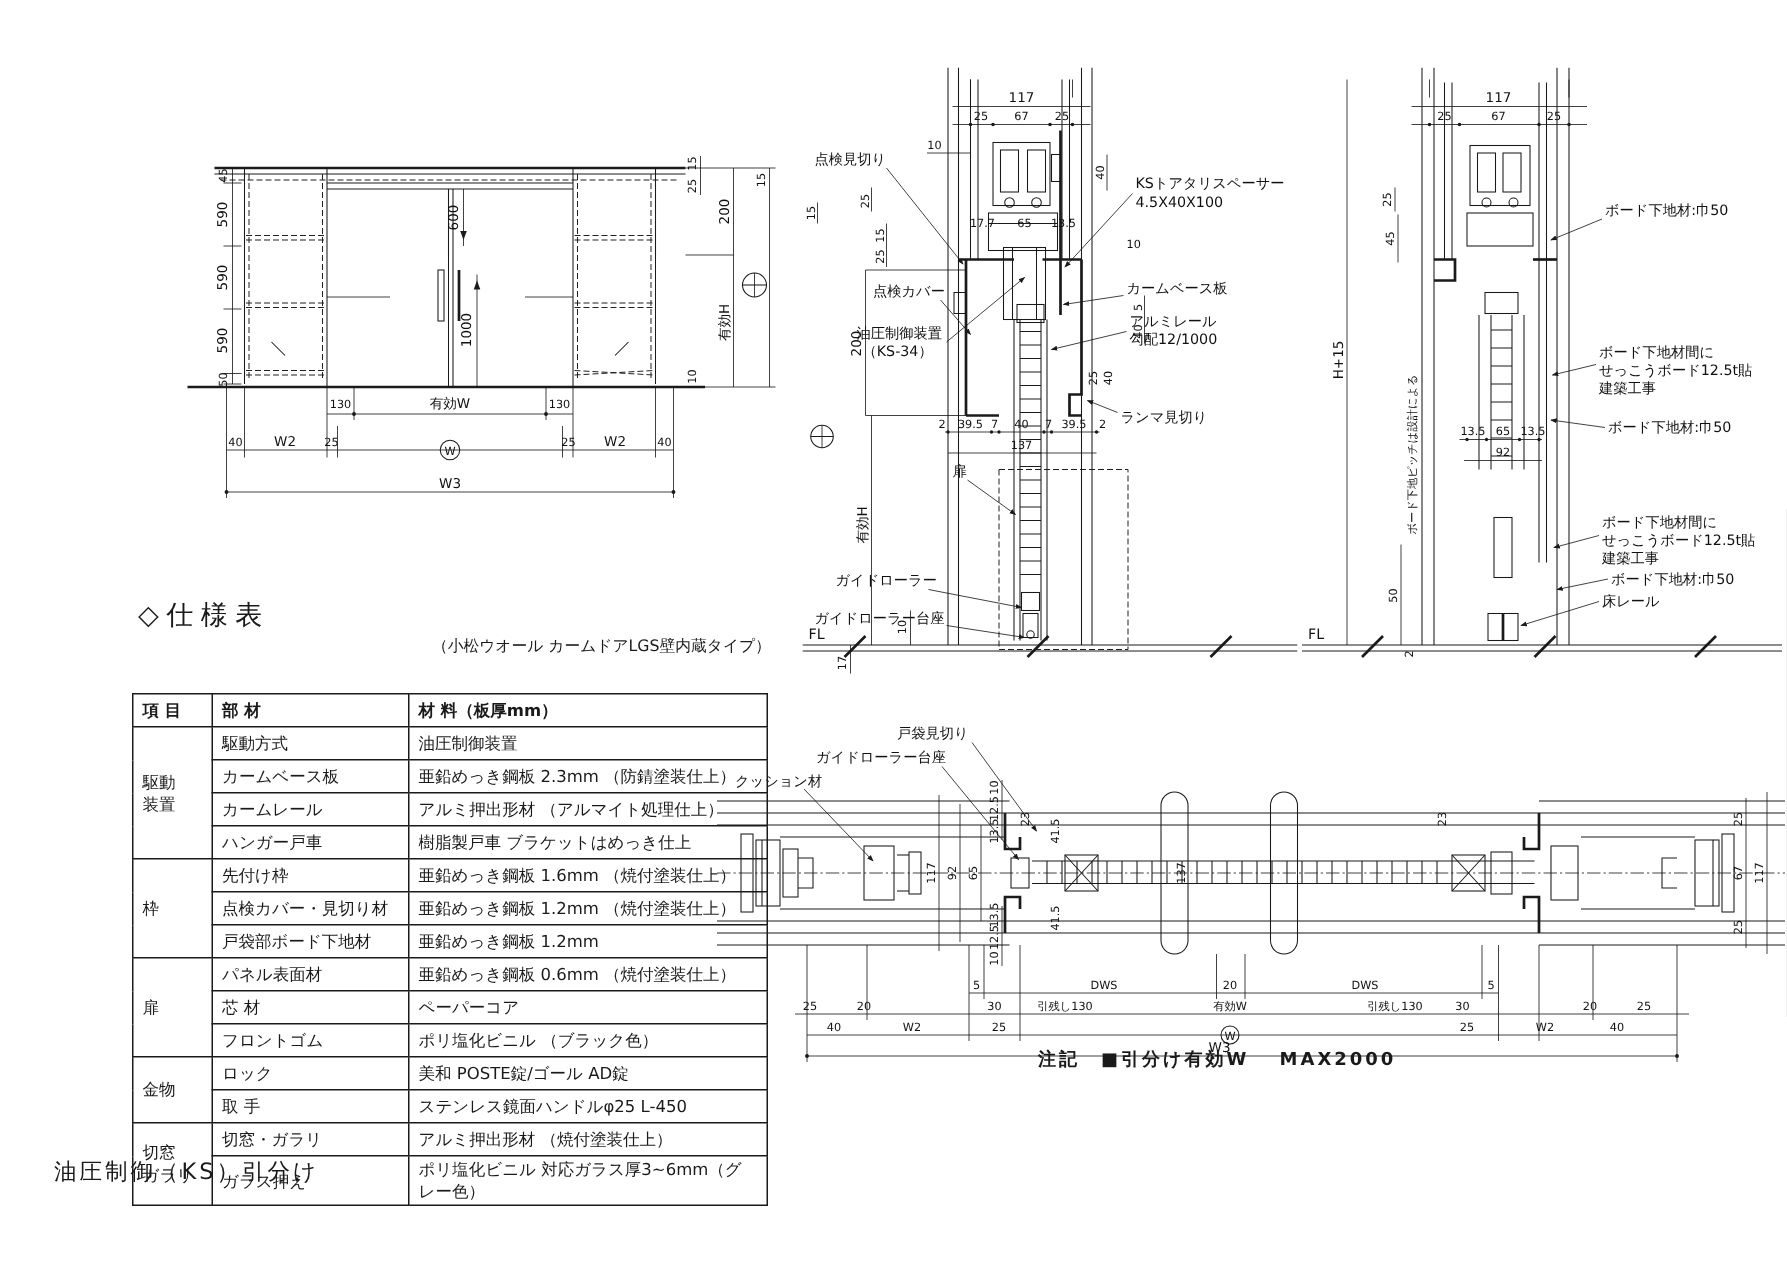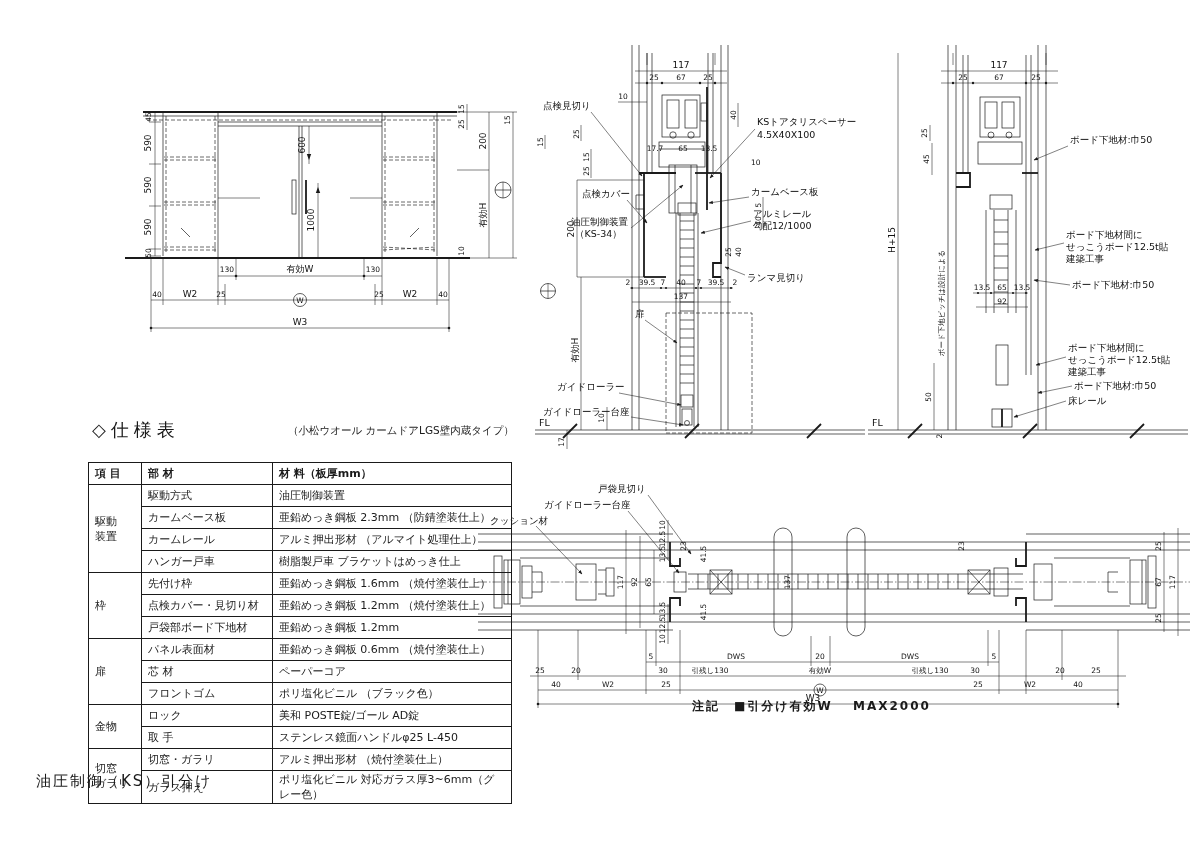--- a/index.html
+++ b/index.html
@@ -11,21 +11,21 @@
   svg .lbl{font-size:9.5px;}
   .s1{stroke:#1a1a1a;stroke-width:.7;fill:none;}
   .s2{stroke:#1a1a1a;stroke-width:1.8;fill:none;}
   .sd{stroke:#1a1a1a;stroke-width:.65;fill:none;stroke-dasharray:4 2;}
   .sdd{stroke:#1a1a1a;stroke-width:.55;fill:none;stroke-dasharray:9 2 1.5 2;}
   .dim{stroke:#1a1a1a;stroke-width:.55;fill:none;}
   .blk{fill:#1a1a1a;stroke:none;}
   .cap{position:absolute;font-size:12px;letter-spacing:1px;}
   .note{position:absolute;font-size:12px;letter-spacing:2px;font-weight:bold;}
   .titleblock{position:absolute;left:36px;top:768px;font-size:15px;letter-spacing:2px;line-height:26px;}
-  .spec-title{position:absolute;left:92px;top:398px;font-size:18px;letter-spacing:5px;margin-top:20px;}
+  .spec-title{position:absolute;left:92px;top:398px;font-size:18px;letter-spacing:5px;}
   .spec-sub{position:absolute;left:288px;top:410px;font-size:10.5px;margin-top:14px;}
   table.spec{position:absolute;left:88px;top:426px;border-collapse:collapse;font-size:11px;margin-top:36px;}
   table.spec th,table.spec td{border:1.2px solid #1a1a1a;padding:1px 6px;height:19px;
       font-weight:normal;text-align:left;vertical-align:middle;}
   table.spec th{font-weight:bold;}
   td.grp{white-space:pre-line;width:40px;}
   td.part{width:118px;}
   td.mat{width:226px;}
 </style>
 </head>

